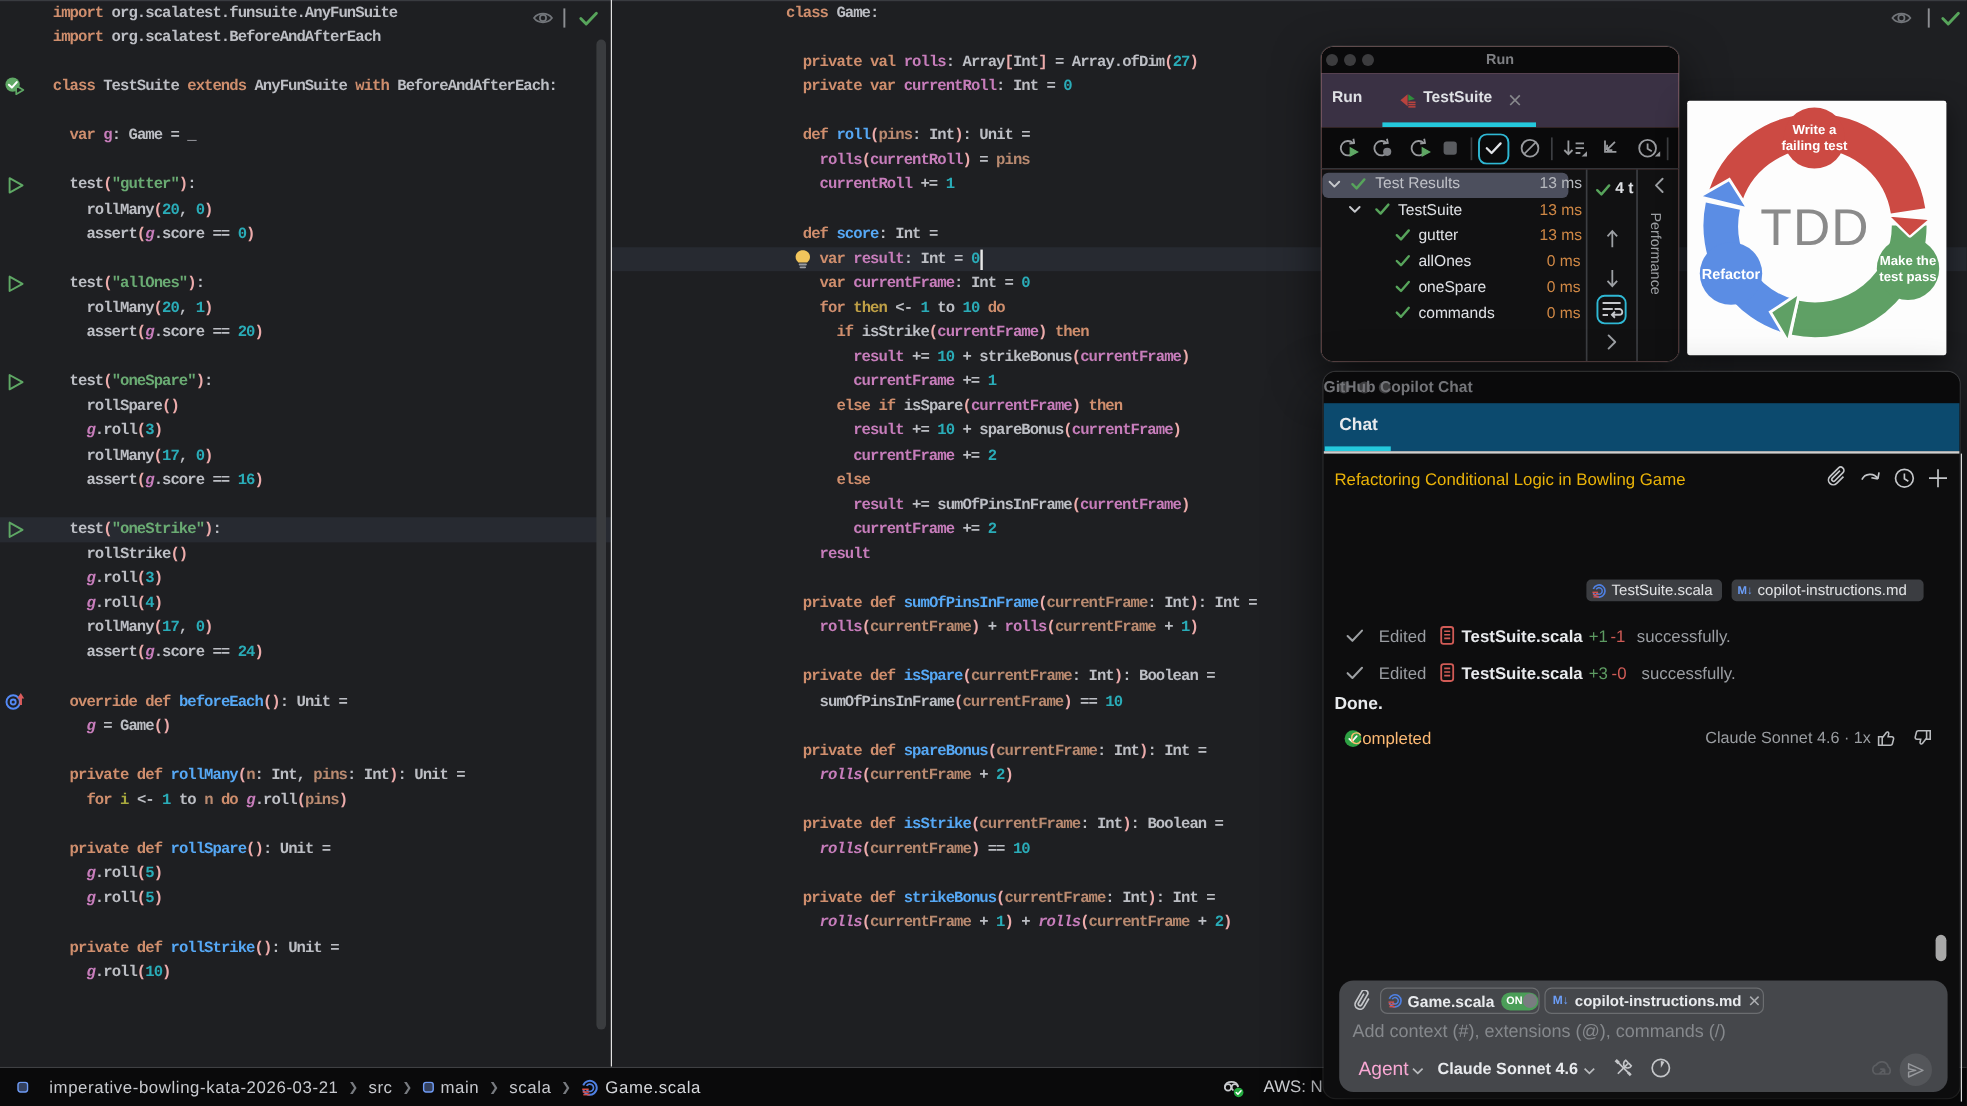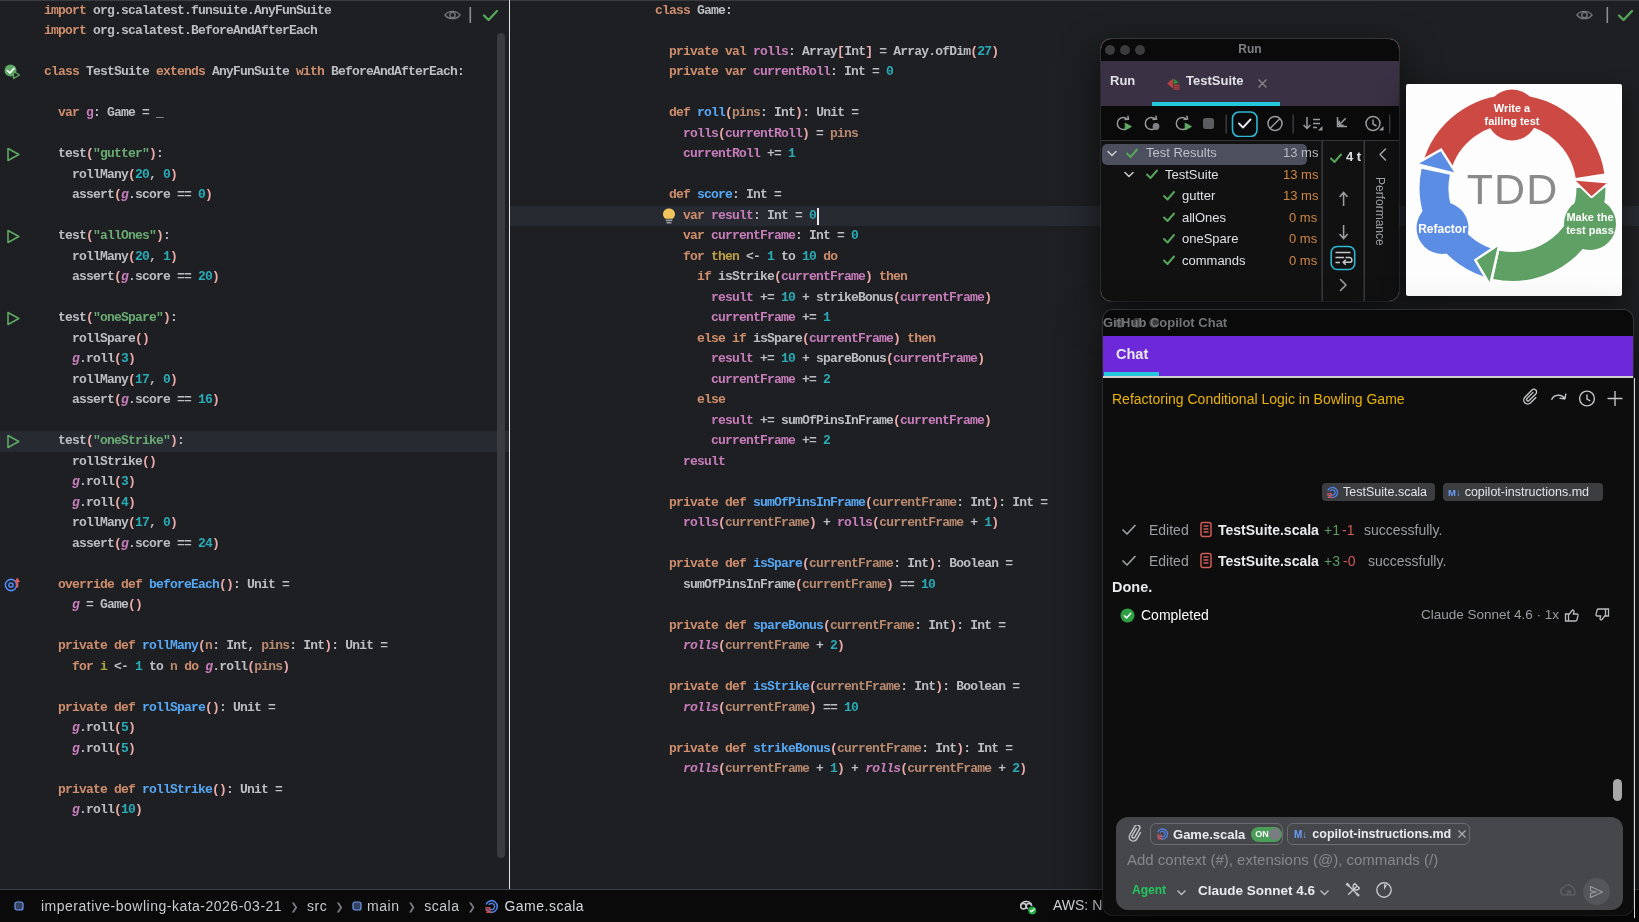--- a/index.html
+++ b/index.html
@@ -292,21 +292,21 @@
   <text x="106.5" y="120" font-family="Liberation Sans,sans-serif" font-size="43" font-weight="500" fill="#8a8a8a" text-anchor="middle" letter-spacing="1">TDD</text>
 </svg>
 </div>
 <div id="chatwin" class="abs" style="left:1103px;top:310px;width:530px;height:605px;border-radius:10px;background:#0d0d0e;box-shadow:0 18px 44px rgba(0,0,0,0.65),0 0 0 1px rgba(255,255,255,0.14);overflow:hidden">
   <div class="abs" style="left:0;top:0;width:530px;height:26px;background:#0a0a0b">
     <div class="abs" style="left:12px;top:8px;width:10px;height:10px;border-radius:50%;background:#3c3c3e"></div>
     <div class="abs" style="left:29px;top:8px;width:10px;height:10px;border-radius:50%;background:#3c3c3e"></div>
     <div class="abs" style="left:46px;top:8px;width:10px;height:10px;border-radius:50%;background:#3c3c3e"></div>
     <div class="abs" style="left:0;top:5px;width:530px;text-align:left;font-size:13px;font-weight:700;color:#737478">GitHub Copilot Chat</div>
   </div>
-  <div class="abs" style="left:0;top:26px;width:530px;height:40px;background:#6d28d9">
+  <div class="abs" style="left:0;top:26px;width:530px;height:40px;background:#0c4a6e">
     <span class="abs" style="left:13px;top:10px;font-size:14.5px;font-weight:700;color:#e8eaed">Chat</span>
     <div class="abs" style="left:1px;top:36px;width:55px;height:4px;background:#24c8dc"></div>
   </div>
   <div class="abs" style="left:0;top:66px;width:530px;height:1.6px;background:#cfcfcf"></div>
   <span class="abs" style="left:9px;top:81px;font-size:14px;color:#eab308">Refactoring Conditional Logic in Bowling Game</span>
   <svg class="abs" style="left:418px;top:78px" width="104" height="21" viewBox="0 0 104 21">
     <g stroke="#c4c6c9" stroke-width="1.4" fill="none">
       <path d="M7.6 3.5 L7.6 12.5 A1.5 1.5 0 0 0 10.6 12.5 L10.6 3 A2.7 2.7 0 0 0 5.2 3 L5.2 13 A4 4 0 0 0 13.2 13 L13.2 5" transform="rotate(45 9.2 9.5)"></path>
       <path d="M31 13 A7.5 7.5 0 0 1 44 10 M44 10 L44 4.5 M44 10 L38.5 10" transform="rotate(10 38 10)"></path>
       <circle cx="66" cy="10.5" r="7.4"></circle>
@@ -350,21 +350,21 @@
   </svg>
   <span class="abs" style="left:115px;top:243px;font-size:14px;font-weight:700;color:#e8eaed">TestSuite.scala</span>
   <span class="abs" style="left:221px;top:243px;font-size:14px;color:#5d9b62">+3</span>
   <span class="abs" style="left:240px;top:243px;font-size:14px;color:#cf5b56">-0</span>
   <span class="abs" style="left:265px;top:243px;font-size:14px;color:#9b9ea3">successfully.</span>
   <span class="abs" style="left:9px;top:269px;font-size:14.5px;font-weight:700;color:#e8eaed">Done.</span>
   <svg class="abs" style="left:17px;top:297.5px" width="15" height="15" viewBox="0 0 15 15">
     <circle cx="7.5" cy="7.5" r="7" fill="#2ea043"></circle>
     <path d="M4.4 7.7 L6.6 9.9 L10.6 5.4" stroke="#fff" stroke-width="1.5" fill="none" stroke-linecap="round" stroke-linejoin="round"></path>
   </svg>
-  <span class="abs" style="left:38px;top:297px;font-size:14px;color:#ffffff">Completed</span>
+  <span class="abs" style="left:22px;top:297px;font-size:14px;color:#fdba74">Completed</span>
   <span class="abs" style="left:318px;top:297px;font-size:13.5px;color:#9a9da1">Claude Sonnet 4.6 · 1x</span>
   <svg class="abs" style="left:461px;top:297px" width="46px" height="16" viewBox="0 0 46 16">
     <g fill="none" stroke="#b9bbbe" stroke-width="1.3">
       <path d="M1.5 7 L4.5 7 L4.5 14 L1.5 14 Z M4.5 8 L8 3.5 C8.6 2.6 10 3 10 4.2 L9.4 7 L12.6 7 C13.6 7 14.2 7.8 14 8.7 L12.9 13 C12.7 13.8 12.2 14 11.4 14 L4.5 14"></path>
       <path d="M44.5 9 L41.5 9 L41.5 2 L44.5 2 Z M41.5 8 L38 12.5 C37.4 13.4 36 13 36 11.8 L36.6 9 L33.4 9 C32.4 9 31.8 8.2 32 7.3 L33.1 3 C33.3 2.2 33.8 2 34.6 2 L41.5 2"></path>
     </g>
   </svg>
   <div class="abs" style="left:510px;top:469px;width:9px;height:22px;background:#a8a8a8;border-radius:4.5px"></div>
   <div class="abs" style="left:13px;top:507px;width:507px;height:93px;background:#45474b;border-radius:12px">
     <svg class="abs" style="left:10px;top:8px" width="18" height="18" viewBox="0 0 18 18">
@@ -385,21 +385,21 @@
       </span>
     </div>
     <div class="abs" style="left:171px;top:6px;width:183px;height:22px;border:1px solid #6b6d70;border-radius:6px;display:flex;align-items:center;font-size:12.5px;color:#e8eaed;white-space:nowrap">
       <span style="margin-left:6px;font-size:10px;font-weight:700;color:#6c9ef8">M↓</span>
       <span style="margin-left:5px;font-weight:700">copilot-instructions.md</span>
       <svg style="margin-left:6px" width="10" height="10" viewBox="0 0 10 10">
           <path d="M1.5 1.5 L8.5 8.5 M8.5 1.5 L1.5 8.5" stroke="#aaacaf" stroke-width="1.3"></path>
         </svg>
     </div>
     <span class="abs" style="left:11px;top:34px;font-size:15px;color:#85888c">Add context (#), extensions (@), commands (/)</span>
-    <span class="abs" style="left:16px;top:66px;font-size:12px;font-weight:700;color:#22c55e">Agent</span>
+    <span class="abs" style="left:16px;top:66px;font-size:16px;font-weight:400;color:#f9a8d4">Agent</span>
     <svg class="abs" style="left:60px;top:72px" width="11" height="7" viewBox="0 0 11 7">
         <path d="M1.5 1.5 L5.5 5.5 L9.5 1.5" stroke="#b9bbbe" stroke-width="1.4" fill="none"></path>
       </svg>
     <span class="abs" style="left:82px;top:66px;font-size:13.5px;font-weight:700;color:#e8eaed">Claude Sonnet 4.6</span>
     <svg class="abs" style="left:203px;top:72px" width="11" height="7" viewBox="0 0 11 7">
         <path d="M1.5 1.5 L5.5 5.5 L9.5 1.5" stroke="#b9bbbe" stroke-width="1.4" fill="none"></path>
       </svg>
     <svg class="abs" style="left:228px;top:64px" width="18" height="18" viewBox="0 0 18 18">
       <g stroke="#c4c6c9" stroke-width="1.4" fill="none">
         <path d="M4.2 13.8 L12.2 5.8"></path>

